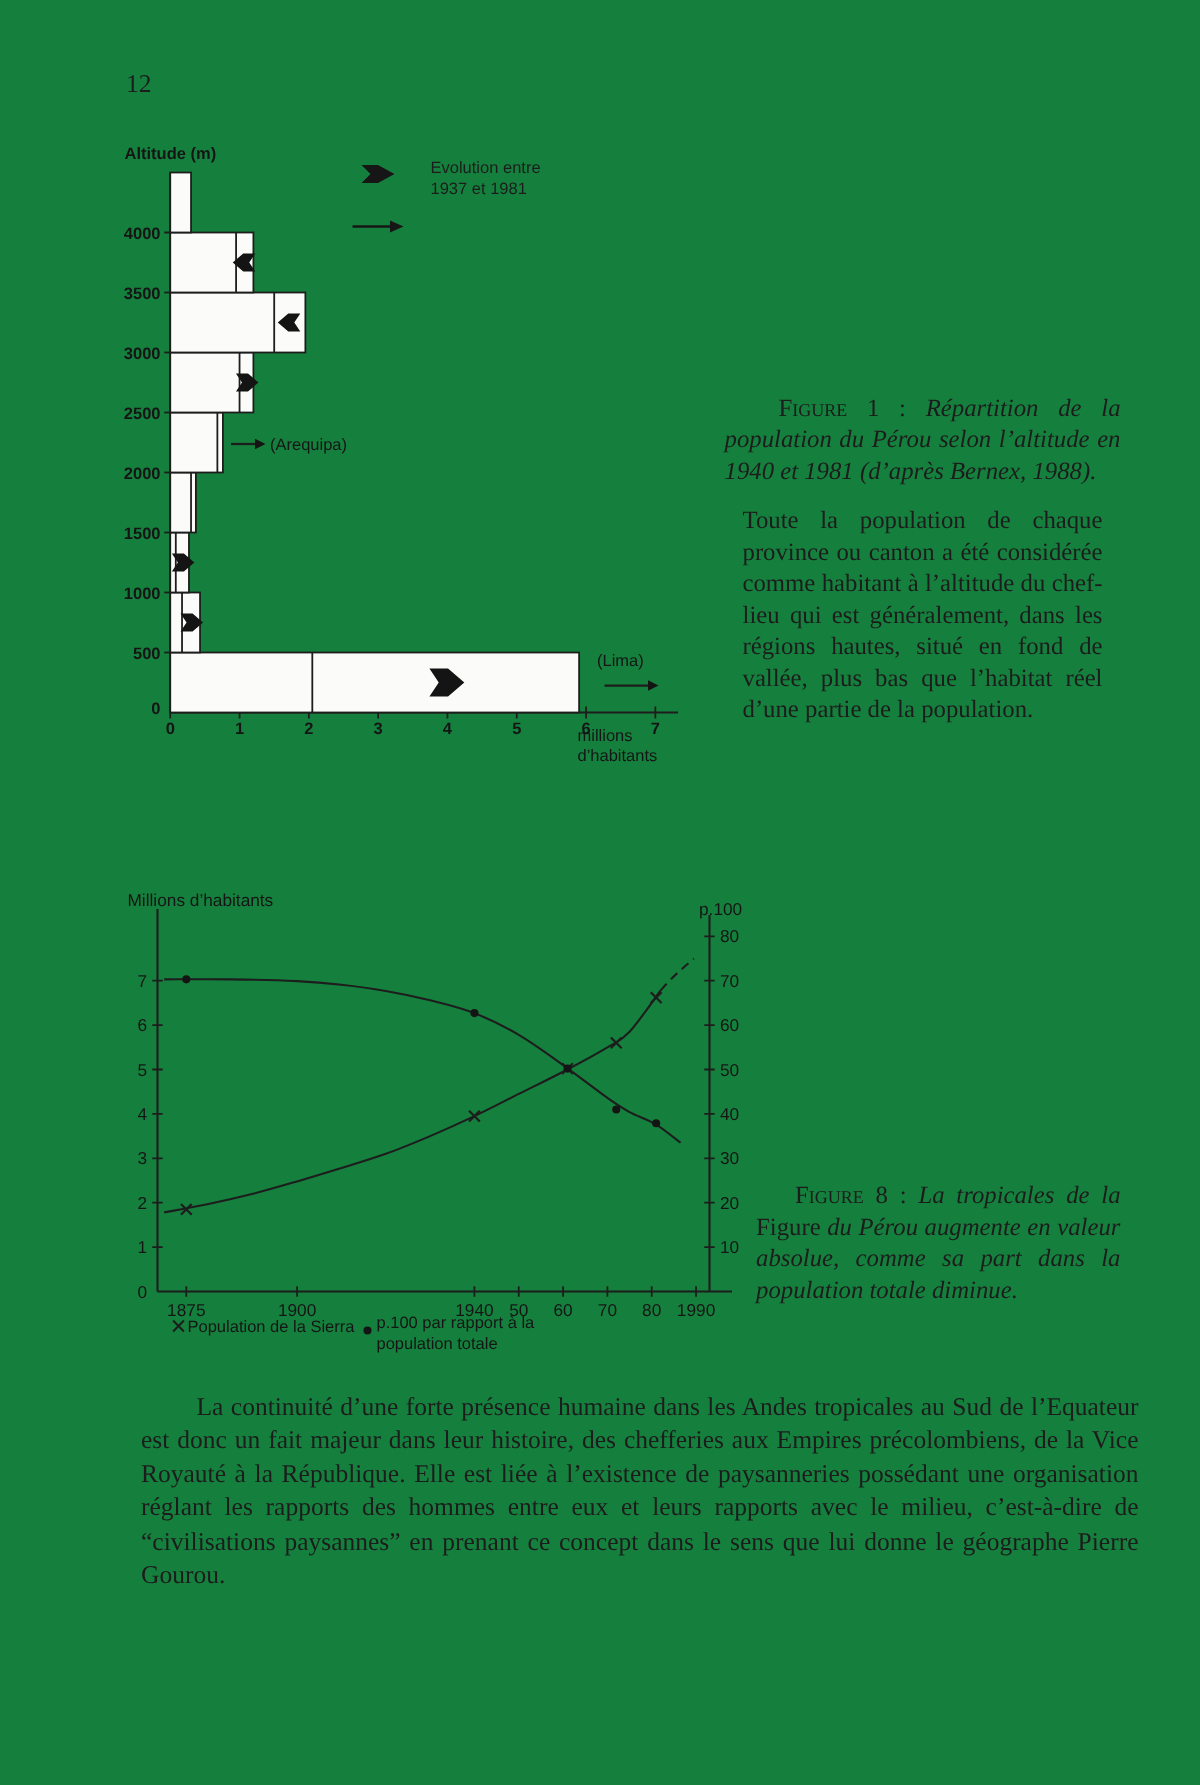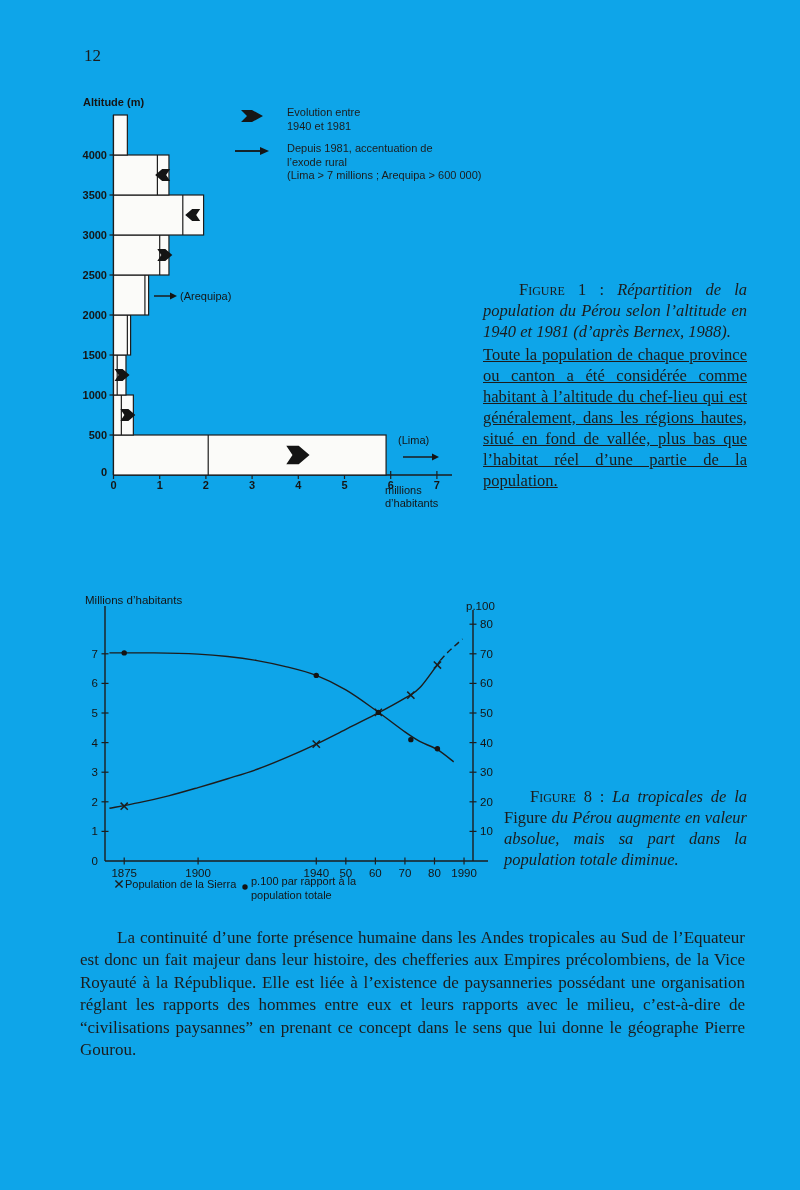--- a/index.html
+++ b/index.html
@@ -1,40 +1,40 @@
 <!DOCTYPE html>
 <html><head>
 <meta charset="utf-8">
 <style>
   html,body{margin:0;padding:0;background:#e8e8e6;}
-  .page{position:relative;width:800px;height:1190px;margin:0 auto;background:#0ea5e9;color:#1c1c1c;
+  .page{position:relative;width:800px;height:1190px;margin:0 auto;background:#15803d;color:#1c1c1c;
         font-family:"Liberation Serif",serif;overflow:hidden;}
   .pageno{position:absolute;left:84px;top:46px;font-size:17px;}
   svg text{font-family:"Liberation Sans",sans-serif;fill:#151515;}
   svg .tickb{font-size:11px;font-weight:bold;}
   svg .lab{font-size:11px;}
   svg .t2{font-size:11.5px;}
   #fig1-svg{position:absolute;left:70px;top:85px;}
   #fig2-svg{position:absolute;left:75px;top:590px;}
   .f1-legend{position:absolute;left:234px;top:106px;width:256px;
              font-family:"Liberation Sans",sans-serif;font-size:11px;line-height:13.5px;}
   .leg-row{display:flex;align-items:flex-start;margin-bottom:9px;}
   .leg-icon{width:53px;flex:0 0 53px;}
   .leg-icon.blk svg{margin-left:5px;margin-top:1px;}
   .leg-icon.thn svg{margin-left:0;margin-top:3px;}
   .leg-text{white-space:pre-line;}
   .caption{position:absolute;text-align:justify;font-size:16.5px;line-height:21px;}
-  .cap1{left:483px;top:279px;width:264px;}
+  .cap1{left:483px;top:261px;width:264px;}
   .cap1 .capfig{text-indent:36px;margin:0 0 2px 0;}
   .cap2{left:504px;top:786px;width:243px;}
   .cap2 .capfig{text-indent:26px;margin:0;}
-  .capbody{margin:0;text-decoration:underline;}
+  .capbody{margin:12px;}
   .figlabel{font-variant:small-caps;font-style:normal;}
   .it{font-style:italic;}
-  .bodytext{position:absolute;left:80px;top:927px;width:665px;
+  .bodytext{position:absolute;left:94px;top:927px;width:665px;
             font-size:17px;line-height:22.4px;text-align:justify;}
   .bodytext p{margin:0;text-indent:37px;}
 </style>
 </head>
 <body>
 
 <div class="page">
 
   <div class="pageno">12</div>
 
@@ -109,32 +109,29 @@
     </svg>
 
   <div class="f1-legend">
     <div class="leg-row">
       <span class="leg-icon blk">
         <svg width="26" height="18" viewBox="0 0 26 18">
           <polygon points="2,3 13,3 24,9 13,15 2,15 8,9" fill="#161616"></polygon>
         </svg>
       </span>
       <div class="leg-text">Evolution entre
-1940 et 1981</div>
+1937 et 1981</div>
     </div>
     <div class="leg-row">
       <span class="leg-icon thn">
         <svg width="36" height="12" viewBox="0 0 36 12">
           <line x1="1" y1="6" x2="27" y2="6" stroke="#161616" stroke-width="1.8"></line>
           <polygon points="26,2 35,6 26,10" fill="#161616"></polygon>
         </svg>
       </span>
-      <div class="leg-text">Depuis 1981, accentuation de
-l’exode rural
-(Lima &gt; 7 millions ; Arequipa &gt; 600 000)</div>
     </div>
   </div>
 
   <div class="caption cap1">
     <p class="capfig">
       <span class="figlabel">Figure 1</span><span> : </span><span class="it">Répartition de la population du Pérou selon l’altitude en 1940 et 1981 (d’après Bernex, 1988).</span>
     </p>
     <p class="capbody">Toute la population de chaque province ou canton a été considérée comme habitant à l’altitude du chef-lieu qui est généralement, dans les régions hautes, situé en fond de vallée, plus bas que l’habitat réel d’une partie de la population.</p>
   </div>
 
@@ -212,21 +209,21 @@
       <line x1="40.4" y1="290.4" x2="47.6" y2="297.6" stroke="#1d1d1d" stroke-width="1.4"></line>
       <line x1="40.4" y1="297.6" x2="47.6" y2="290.4" stroke="#1d1d1d" stroke-width="1.4"></line>
       <text x="50" y="298" class="lab">Population de la Sierra</text>
       <circle cx="170" cy="297" r="2.7" fill="#141414"></circle>
       <text x="176" y="295" class="lab">p.100 par rapport à la</text>
       <text x="176" y="309" class="lab">population totale</text>
     </svg>
 
   <div class="caption cap2">
     <p class="capfig">
-      <span class="figlabel">Figure 8</span><span> : </span><span class="it">La tropicales de la </span><span>Figure</span><span class="it"> du Pérou augmente en valeur absolue, mais sa part dans la population totale diminue.</span>
+      <span class="figlabel">Figure 8</span><span> : </span><span class="it">La tropicales de la </span><span>Figure</span><span class="it"> du Pérou augmente en valeur absolue, comme sa part dans la population totale diminue.</span>
     </p>
   </div>
 
   <div class="bodytext">
     <p>La continuité d’une forte présence humaine dans les Andes tropicales au Sud de l’Equateur est donc un fait majeur dans leur histoire, des chefferies aux Empires précolombiens, de la Vice Royauté à la République. Elle est liée à l’existence de paysanneries possédant une organisation réglant les rapports des hommes entre eux et leurs rapports avec le milieu, c’est-à-dire de “civilisations paysannes” en prenant ce concept dans le sens que lui donne le géographe Pierre Gourou.</p>
   </div>
 
 </div>
 
 </body></html>

